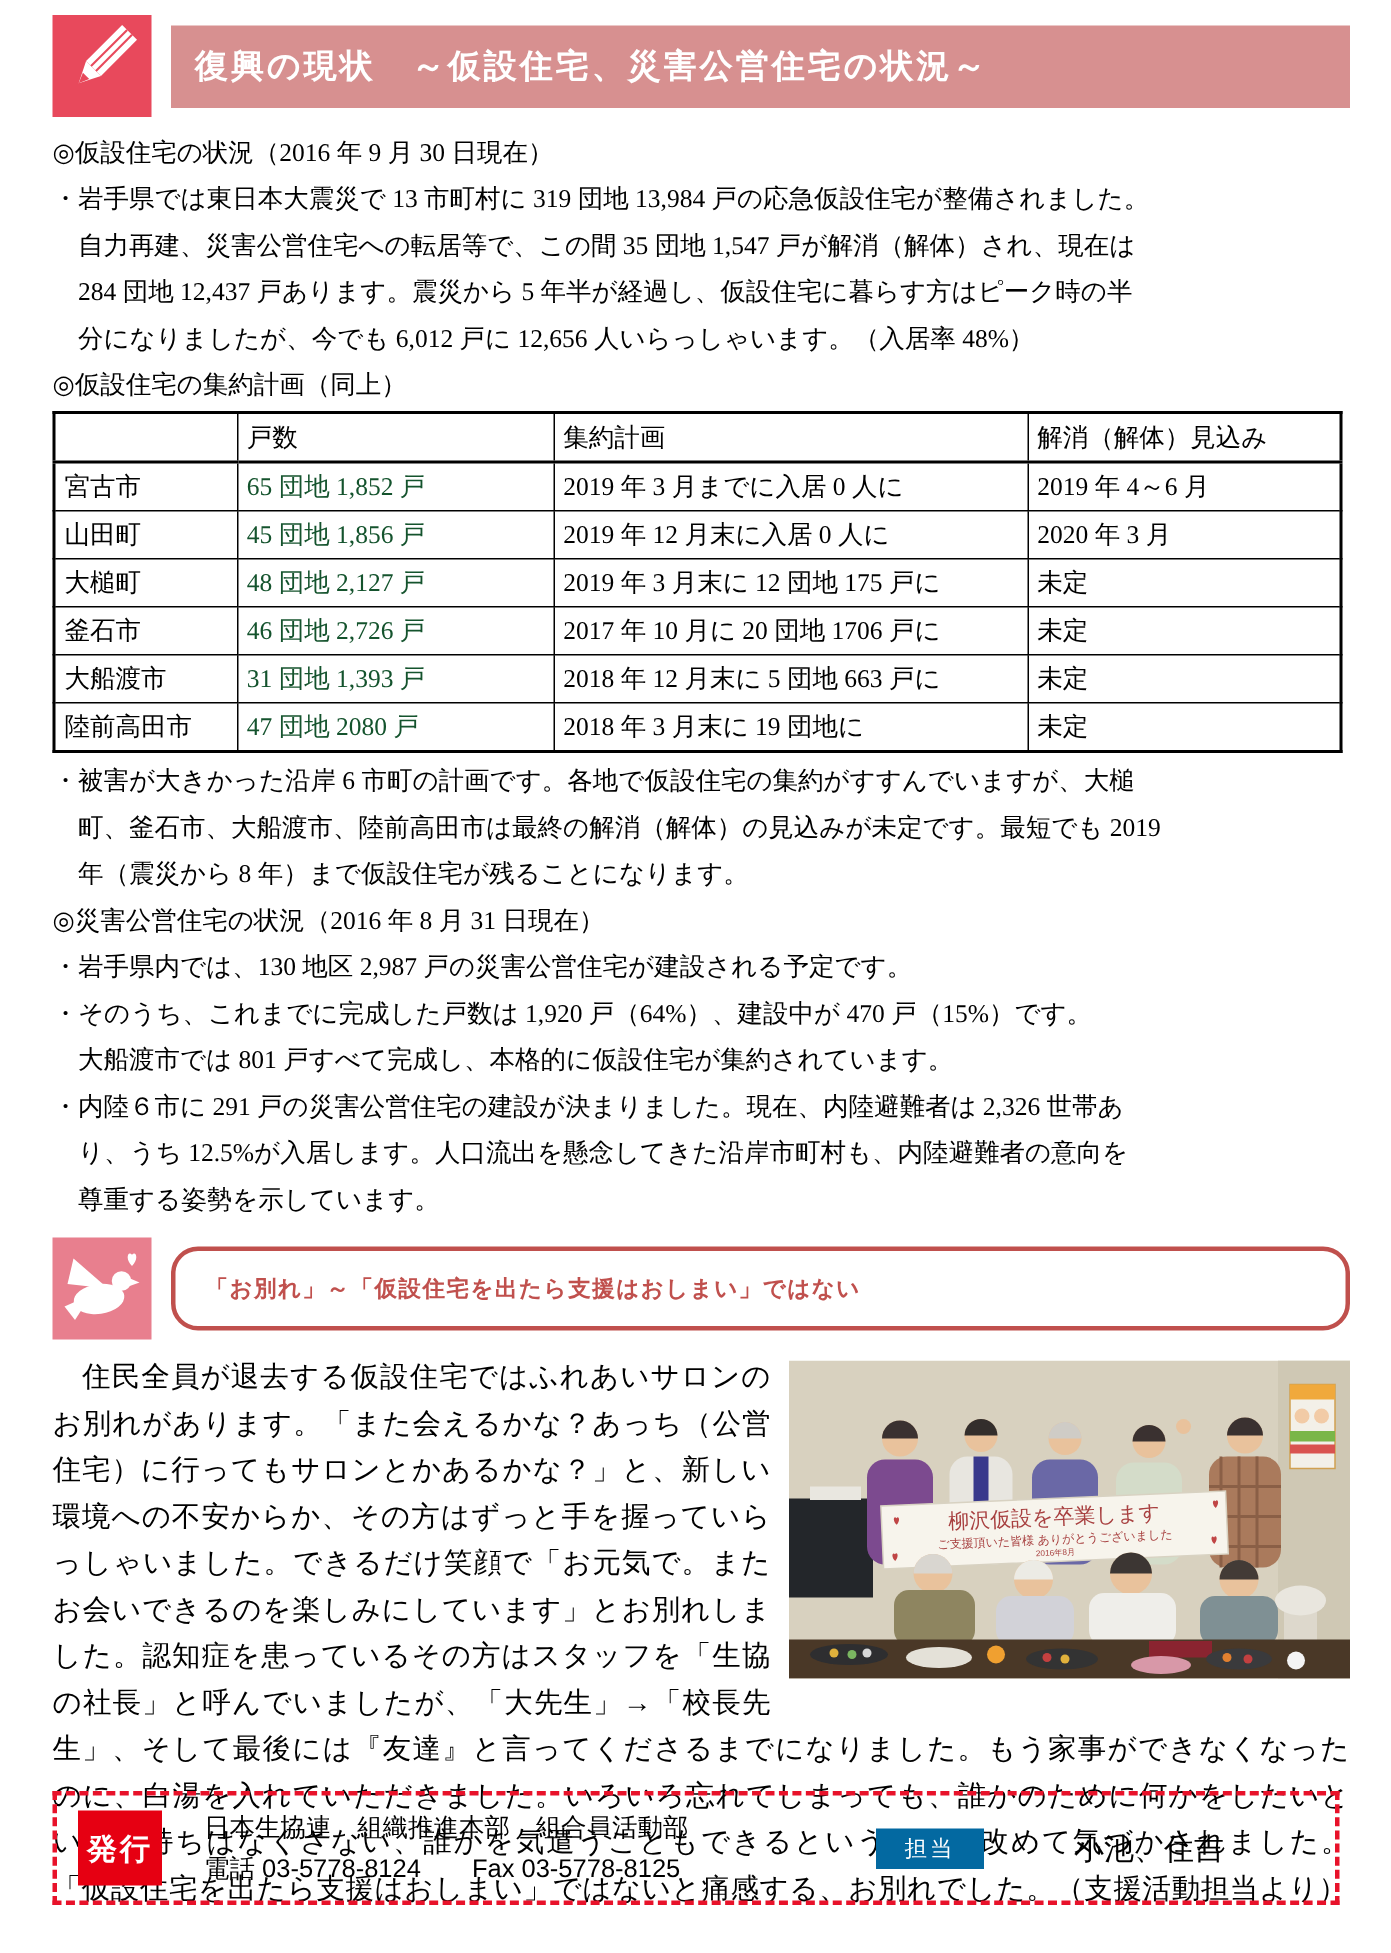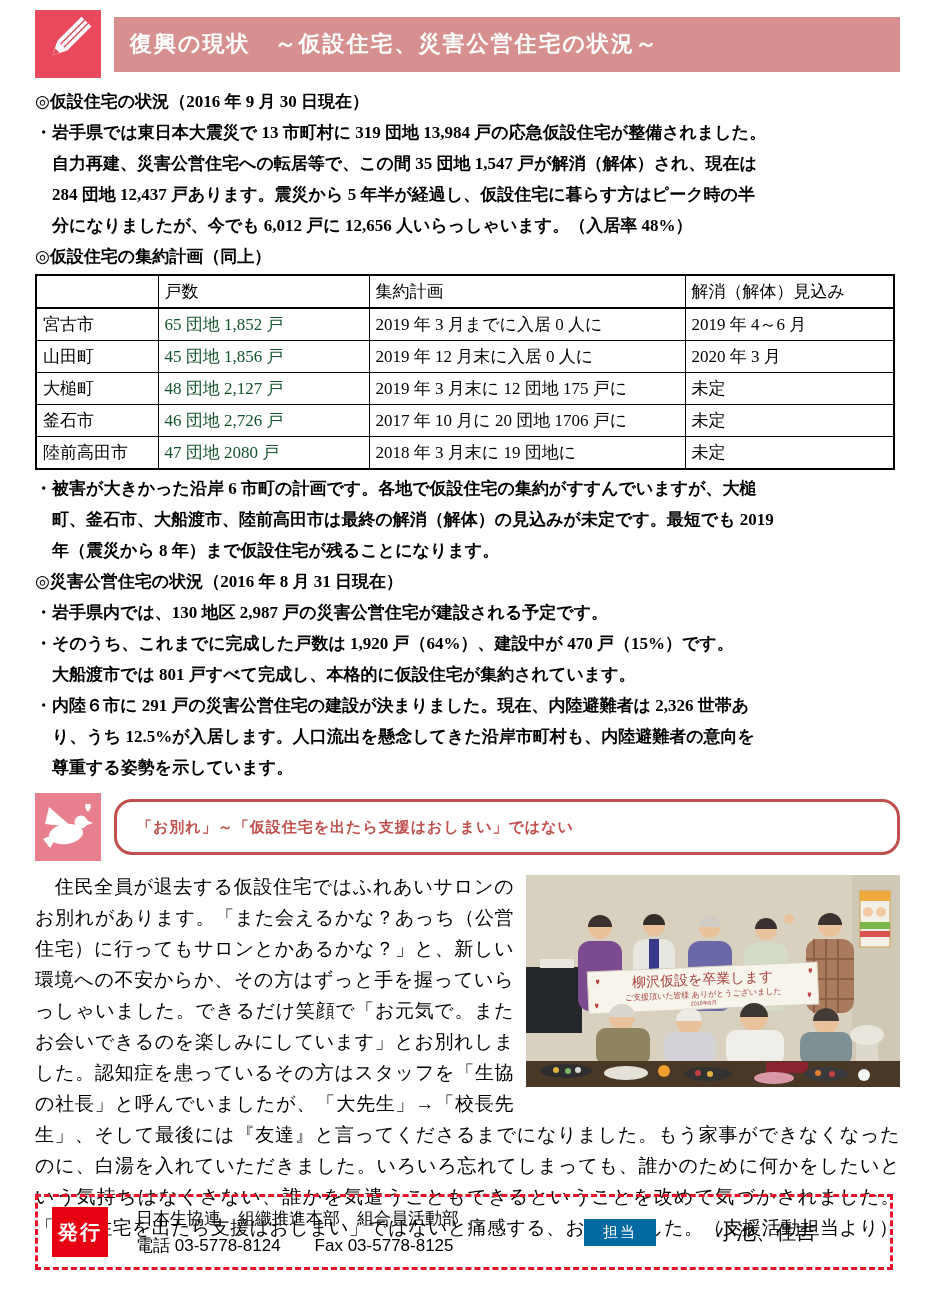--- a/index.html
+++ b/index.html
@@ -15,21 +15,21 @@
   .title-band{flex:1;height:55px;background:#d79090;display:flex;align-items:center;
         padding-left:16px;color:#fff;font-family:"Liberation Sans","DejaVu Sans",sans-serif;
         font-weight:bold;font-size:22px;letter-spacing:2px;}
   .title-band2{flex:1;height:50px;background:#fff;border:3px solid #c0504d;border-radius:18px;
         display:flex;align-items:center;padding-left:20px;color:#c0504d;
         font-family:"Liberation Sans","DejaVu Sans",sans-serif;font-weight:bold;
         font-size:15px;letter-spacing:1px;}
 
   
   .sec1{margin:8px 34px 0 35px;font-size:17px;line-height:31px;}
-  .sec1 p{margin:0;white-space:pre-line;font-weight:bold;}
+  .sec1 p{margin:0;white-space:pre-line;}
 
   
   .plan-table{border-collapse:collapse;width:858px;margin:2px 0 3px 0;font-size:17px;
         border:2px solid #000;table-layout:fixed;}
   .plan-table th,.plan-table td{border:1.5px solid #000;padding:0 6px;height:30px;
         font-weight:normal;text-align:left;overflow:hidden;white-space:nowrap;}
   .plan-table th{text-align:left;border-bottom:2px solid #000;}
   .c-units{color:#14532d;}
 
   
@@ -114,20 +114,26 @@
         <tr>
           <td>大槌町</td>
           <td class="c-units">48 団地 2,127 戸</td>
           <td>2019 年 3 月末に 12 団地 175 戸に</td>
           <td>未定</td>
         </tr>
         <tr>
           <td>釜石市</td>
           <td class="c-units">46 団地 2,726 戸</td>
           <td>2017 年 10 月に 20 団地 1706 戸に</td>
+          <td>未定</td>
+        </tr>
+        <tr>
+          <td>大船渡市</td>
+          <td class="c-units">31 団地 1,393 戸</td>
+          <td>2018 年 12 月末に 5 団地 663 戸に</td>
           <td>未定</td>
         </tr>
         <tr>
           <td>陸前高田市</td>
           <td class="c-units">47 団地 2080 戸</td>
           <td>2018 年 3 月末に 19 団地に</td>
           <td>未定</td>
         </tr>
       </tbody>
     </table>

